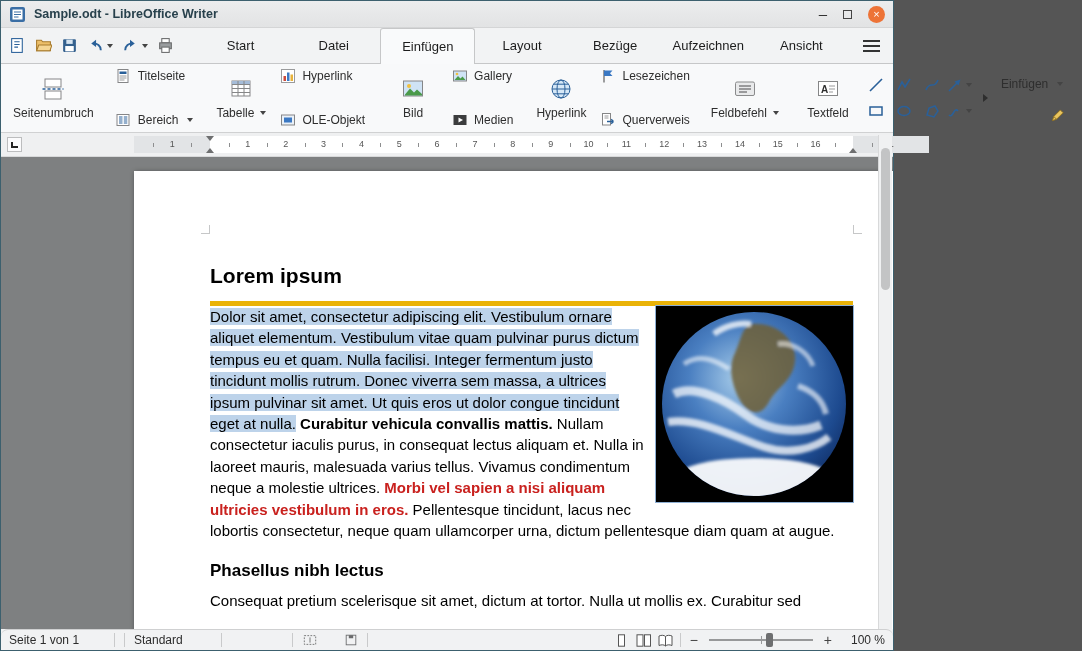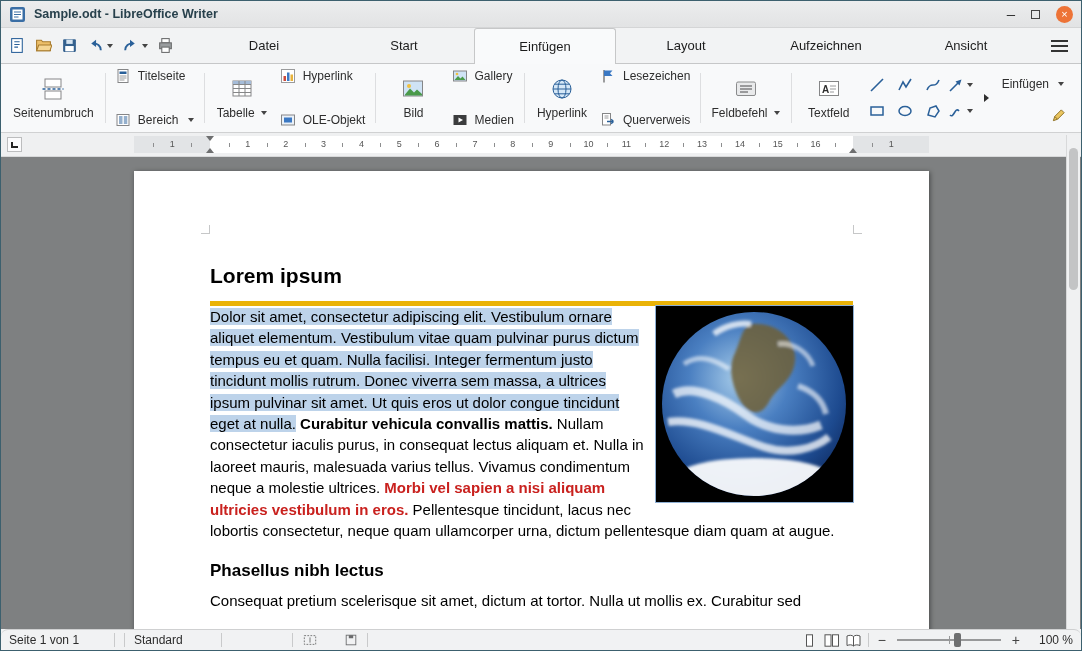--- a/index.html
+++ b/index.html
@@ -1,18 +1,18 @@
 <!DOCTYPE html>
 <html><head>
 <meta charset="utf-8">
 <style>
   * { margin:0; padding:0; box-sizing:border-box; }
   html,body { width:1082px; height:651px; }
   body { font-family:"Liberation Sans", sans-serif; background:#555; overflow:hidden; }
-  .window { position:relative; width:1082px; height:651px; background:#f2f3f4;
+  .window { position:relative; width:894px; height:651px; background:#f2f3f4;
             border:1px solid #3c606e; display:flex; flex-direction:column; }
 
   
   .titlebar { height:27px; background:linear-gradient(#ecedee,#e2e3e4); border-bottom:1px solid #d4d5d6;
               display:flex; align-items:center; padding:0 8px; flex:0 0 auto; }
   .app-icon { width:17px; height:17px; display:flex; margin-right:8px; }
   .title-text { font-size:12.5px; color:#28414c; font-weight:bold; }
   .win-controls { margin-left:auto; display:flex; align-items:center; gap:16px; }
   .wc { cursor:default; }
   .wc-min { font-size:15px; color:#333; line-height:10px; }
@@ -168,24 +168,25 @@
       </span>
       <span class="qbtn">
         <svg viewBox="0 0 16 16">
             <rect x="4.5" y="1.5" width="7" height="4" fill="#fff" stroke="#6a6b6c"></rect>
             <rect x="2.5" y="5.5" width="11" height="5.5" fill="#9a9d9f" stroke="#6a6b6c"></rect>
             <rect x="4.5" y="9.5" width="7" height="5" fill="#fff" stroke="#6a6b6c"></rect>
           </svg>
       </span>
     </div>
     <div class="tabs">
+      <span class="tab">Start</span>
       <span class="tab">Datei</span>
-      <span class="tab">Start</span>
       <span class="tab active">Einfügen</span>
       <span class="tab">Layout</span>
+      <span class="tab">Bezüge</span>
       <span class="tab">Aufzeichnen</span>
       <span class="tab">Ansicht</span>
     </div>
     <span class="hamburger">
         <i></i>
         <i></i>
         <i></i>
       </span>
   </div>
 

